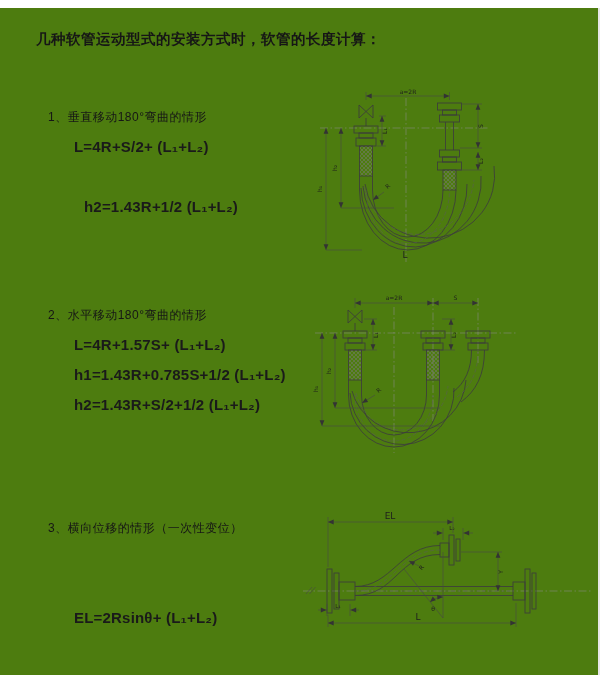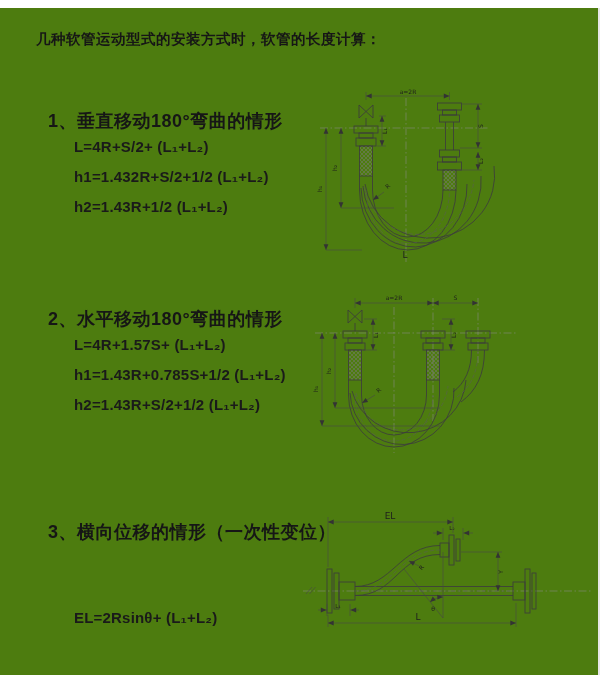--- a/index.html
+++ b/index.html
@@ -2,21 +2,21 @@
 <html><head>
 <meta charset="utf-8">
 <style>
   html,body{margin:0;padding:0;background:#fff;}
   .canvas{
     position:relative;width:600px;height:675px;background:#4d7c0f;overflow:hidden;
     font-family:"Liberation Sans","DejaVu Sans",sans-serif;color:#161616;
     border-right:2px solid #e7e7e7;border-bottom:5px solid #ededed;box-sizing:border-box;margin-top:8px;
   }
   .doc-title{position:absolute;left:36px;top:22px;font-size:14.5px;font-weight:600;letter-spacing:.5px;white-space:nowrap;}
-  .sec-heading{position:absolute;font-size:18px;font-weight:700;letter-spacing:.5px;white-space:nowrap;}
+  .sec-heading{position:absolute;font-size:12px;font-weight:400;letter-spacing:.5px;white-space:nowrap;}
   .formula{position:absolute;font-size:15px;font-weight:700;letter-spacing:.2px;white-space:nowrap;color:#1a1a1a;}
   .diag{position:absolute;}
   
   .ln{stroke:#3c3c3c;stroke-width:.85;fill:none;}
   .dim{stroke:#474747;stroke-width:.6;fill:none;}
   .cl{stroke:#8d8d8d;stroke-width:.55;fill:none;stroke-dasharray:8 2.5 1.5 2.5;}
   .clh{stroke:#5a5a5a;stroke-width:.55;fill:none;stroke-dasharray:4 2.2;}
   text.dl{font-family:"DejaVu Sans",sans-serif;font-size:6px;fill:#1d1d1d;stroke:none;}
   text.dlb{font-size:9px;}
   text.dls{font-size:5.5px;}
@@ -24,22 +24,21 @@
 </style>
 </head>
 <body>
 
 <div class="canvas">
 
   <div class="doc-title">几种软管运动型式的安装方式时，软管的长度计算：</div>
 
   <div class="sec-heading" style="left:48px;top:101px">1、垂直移动180°弯曲的情形</div>
   <div class="formula" style="left:74px;top:130px">L=4R+S/2+ (L₁+L₂)</div>
-  <div class="formula" style="left:74px;top:160px">h1=1.432R+S/2+1/2 (L₁+L₂)</div>
-  <div class="formula" style="left:74px;top:190px">h2=1.43R+1/2 (L₁+L₂)</div>
+  <div class="formula" style="left:84px;top:190px">h2=1.43R+1/2 (L₁+L₂)</div>
 
   <svg class="diag" style="left:316px;top:76px" width="270" height="185" viewBox="0 0 270 185">
     <defs>
       <pattern id="hz1" width="4" height="4" patternUnits="userSpaceOnUse">
         <path d="M0,0 L4,4 M4,0 L0,4" stroke="#787878" stroke-width="0.5"></path>
       </pattern>
       <marker id="ae1" markerUnits="userSpaceOnUse" markerWidth="7" markerHeight="6" refX="6.2" refY="3" orient="auto">
         <path d="M0.5,0.6 L6.2,3 L0.5,5.4 Z" fill="#333"></path>
       </marker>
       <marker id="as1" markerUnits="userSpaceOnUse" markerWidth="7" markerHeight="6" refX="0.8" refY="3" orient="auto">

